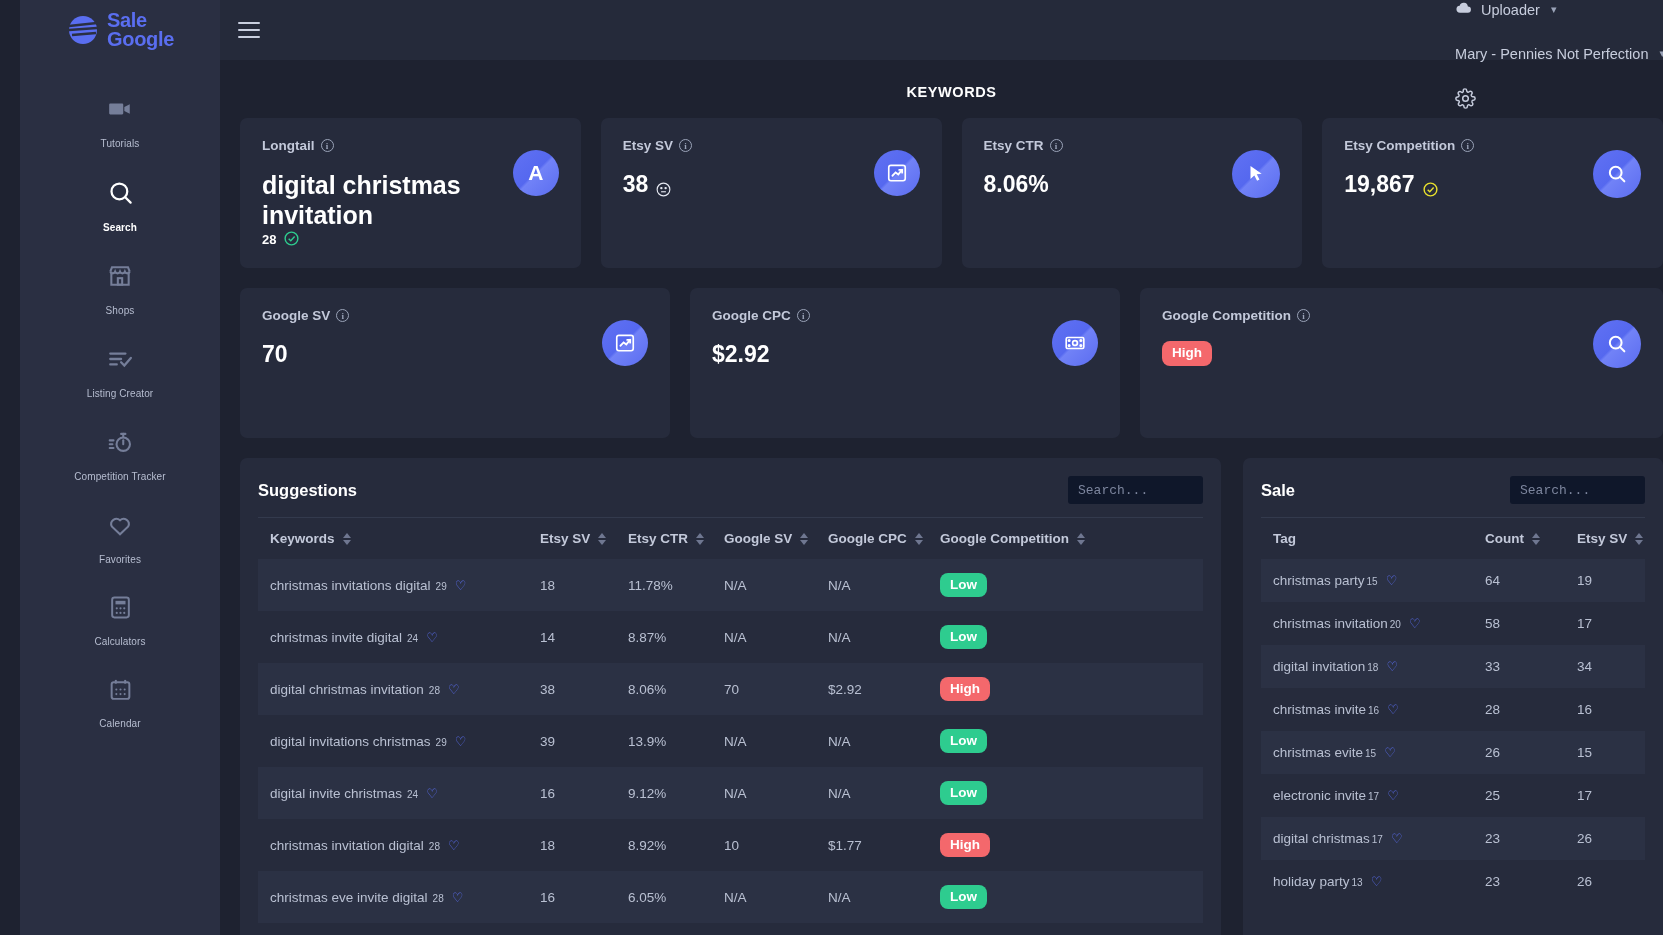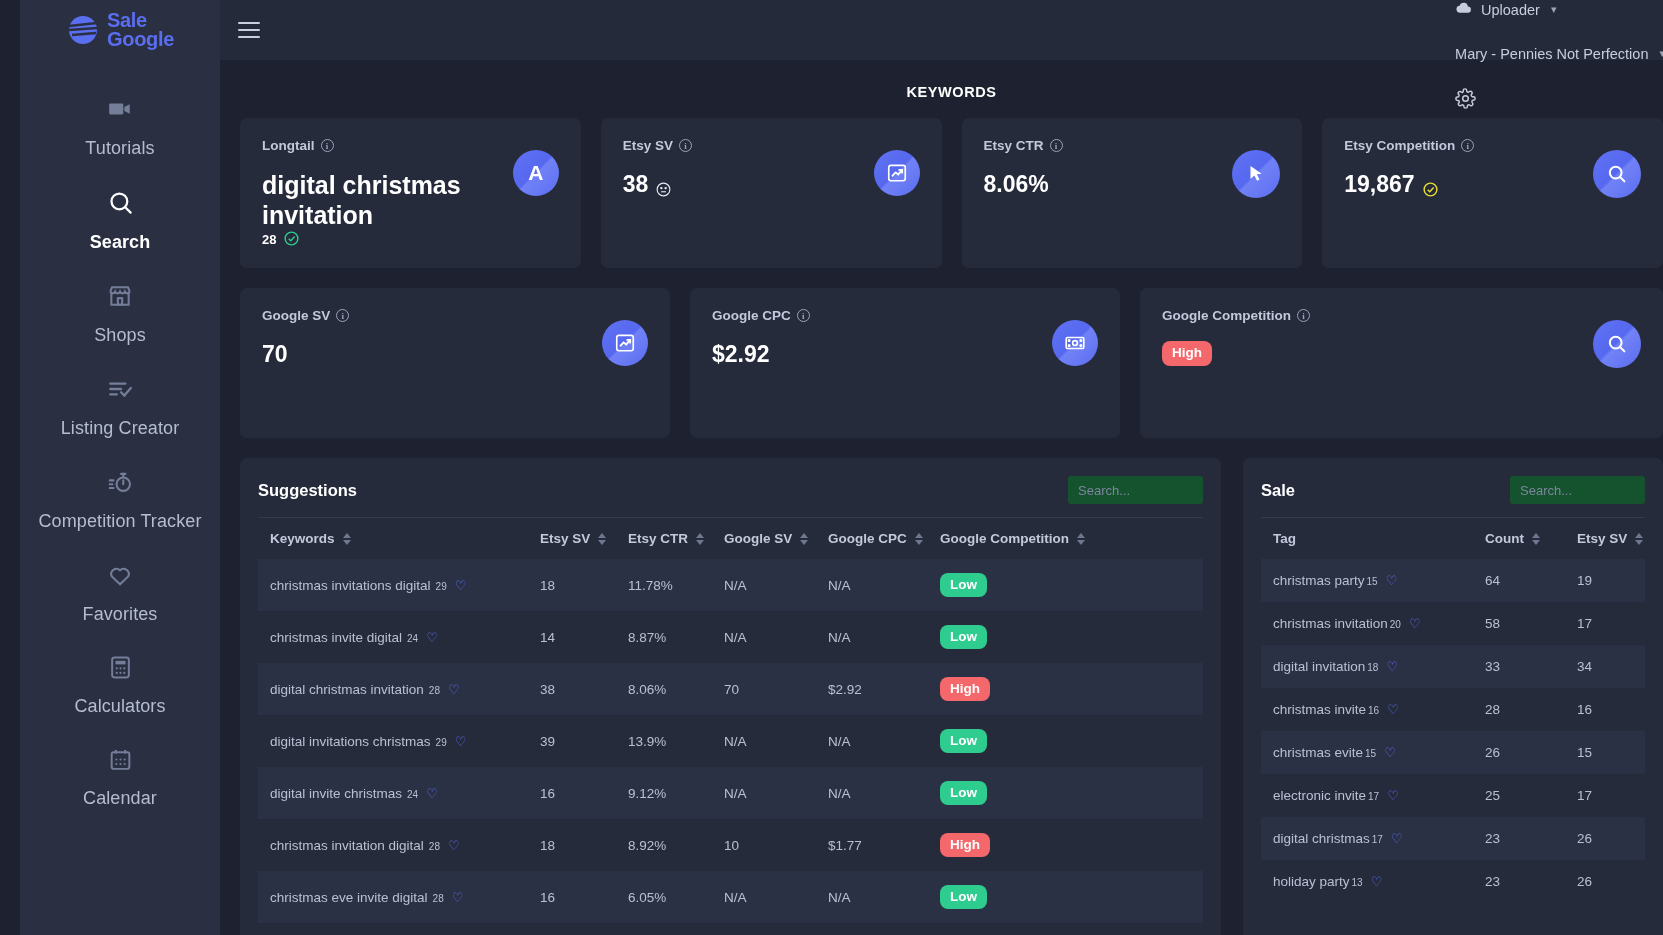--- a/index.html
+++ b/index.html
@@ -25,21 +25,21 @@
     font-weight: 800; font-size: 20px; line-height: 0.97;
     color: #5a6ef0; letter-spacing: -0.3px;
   }
   .nav { width: 100%; margin-top: 22px; }
   .nav-item {
     width: 100%; padding: 14px 0 16px 0;
     display: flex; flex-direction: column; align-items: center; gap: 12px;
     cursor: pointer;
   }
   .nav-ico { color: #757e99; display:block; }
-  .nav-label { font-size: 18px; color: #b6bdd0; letter-spacing: .1px; }
+  .nav-label { font-size: 10px; color: #b6bdd0; letter-spacing: .1px; }
   .nav-item.active .nav-ico { color: #ffffff; }
   .nav-item.active .nav-label { color: #ffffff; font-weight: 700; }
 
   
   .main { flex: 1 1 auto; height: 935px; display: flex; flex-direction: column; background:#1e2230; overflow:hidden;}
   .topbar {
     height: 60px; flex: 0 0 60px;
     background: #252a3a;
     display: flex; align-items: center; padding: 0 18px 0 18px;
   }
@@ -102,23 +102,23 @@
 
   
   .panels { display: flex; gap: 22px; padding: 0 20px; margin-top: 20px; }
   .panel { background: #262b3c; border-radius: 7px; padding: 18px 18px 0 18px; }
   .panel.suggestions { flex: 1 1 auto; }
   .panel.tags { flex: 0 0 420px; }
   .panel-head { display: flex; align-items: center; }
   .panel-title { color: #fff; font-weight: 700; font-size: 16.5px; }
   .search-box {
     margin-left: auto; width: 135px; height: 28px;
-    background: #14532d; border: none; border-radius: 3px;
+    background: #0f172a; border: none; border-radius: 3px;
     color: #9aa3b8; font-size: 13px; padding: 0 10px;
-    font-family: Liberation Sans, sans-serif;
+    font-family: Liberation Mono, monospace;
   }
   .search-box::placeholder { color: #7d869e; }
   table { width: 100%; border-collapse: collapse; margin-top: 13px; }
   thead th {
     text-align: left; color: #c3c9da; font-size: 13.5px; font-weight: 700;
     padding: 13px 0 13px 12px; border-top: 1px solid #333a4d;
     white-space: nowrap;
   }
   .th-in { display: flex; align-items: center; gap: 8px; }
   .sorter { display: inline-flex; flex-direction: column; gap: 2px; }

